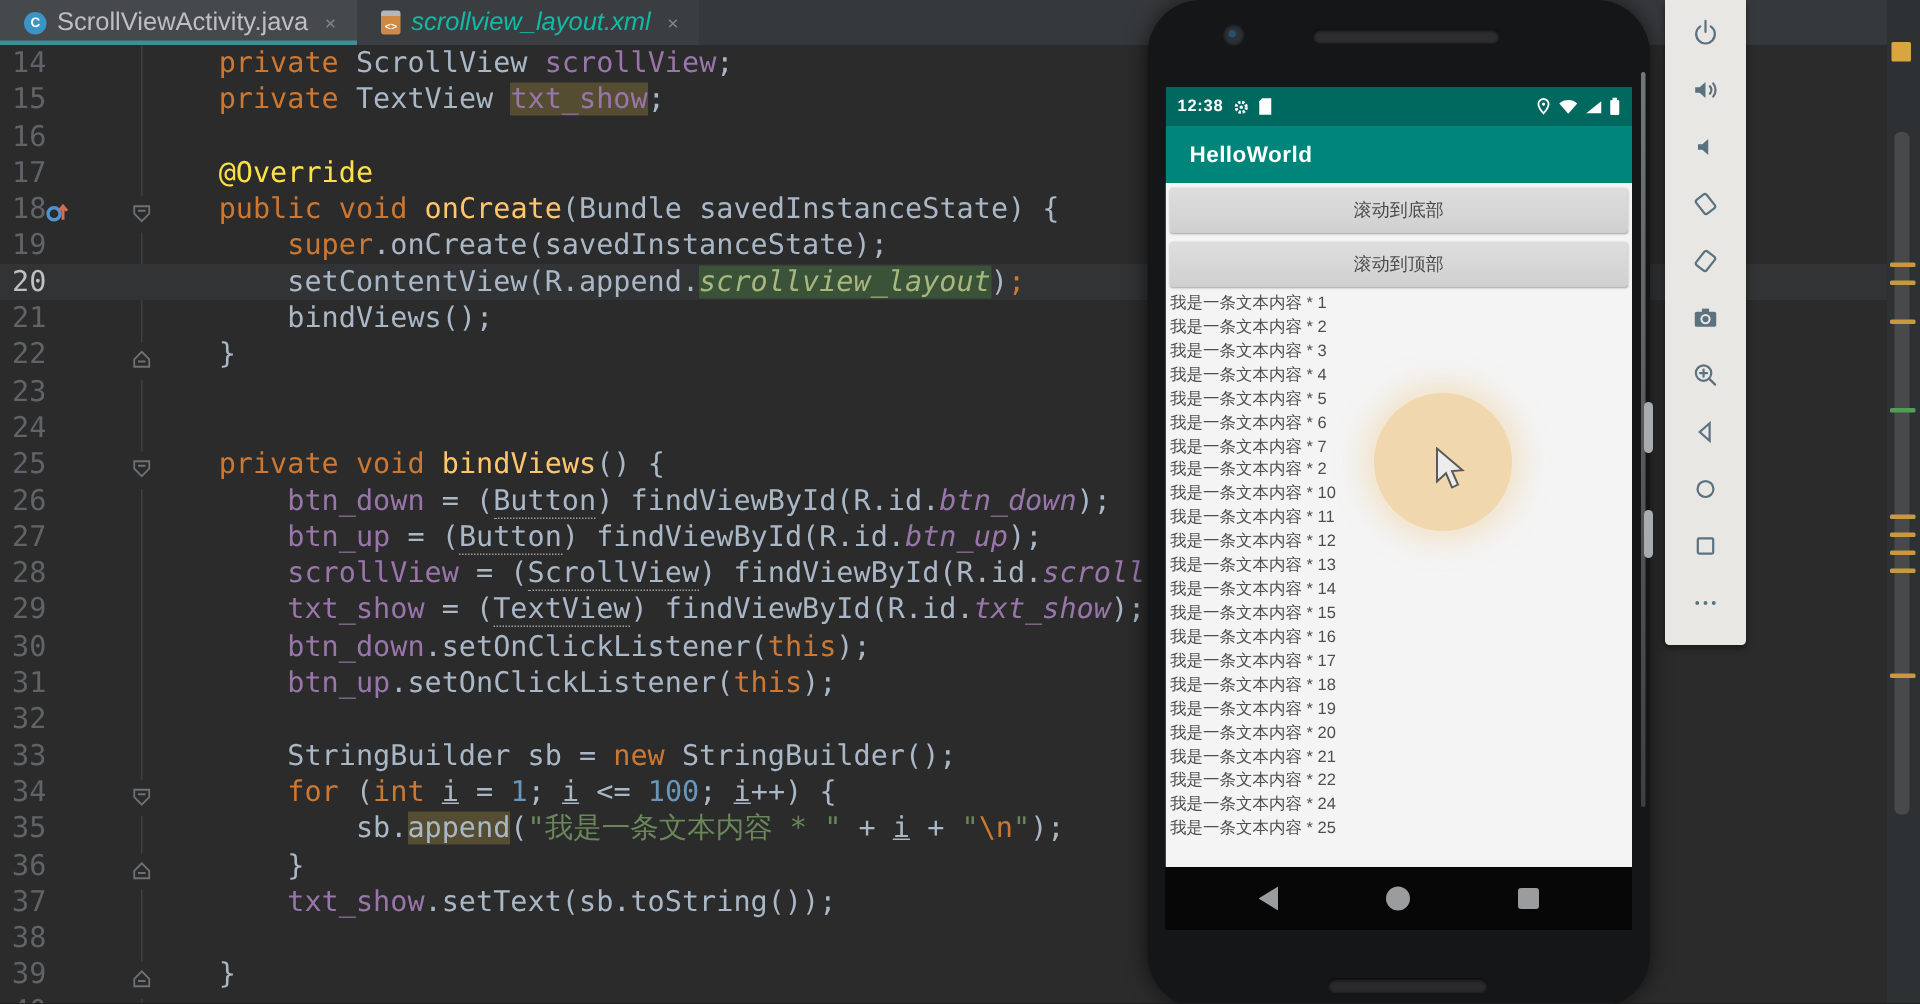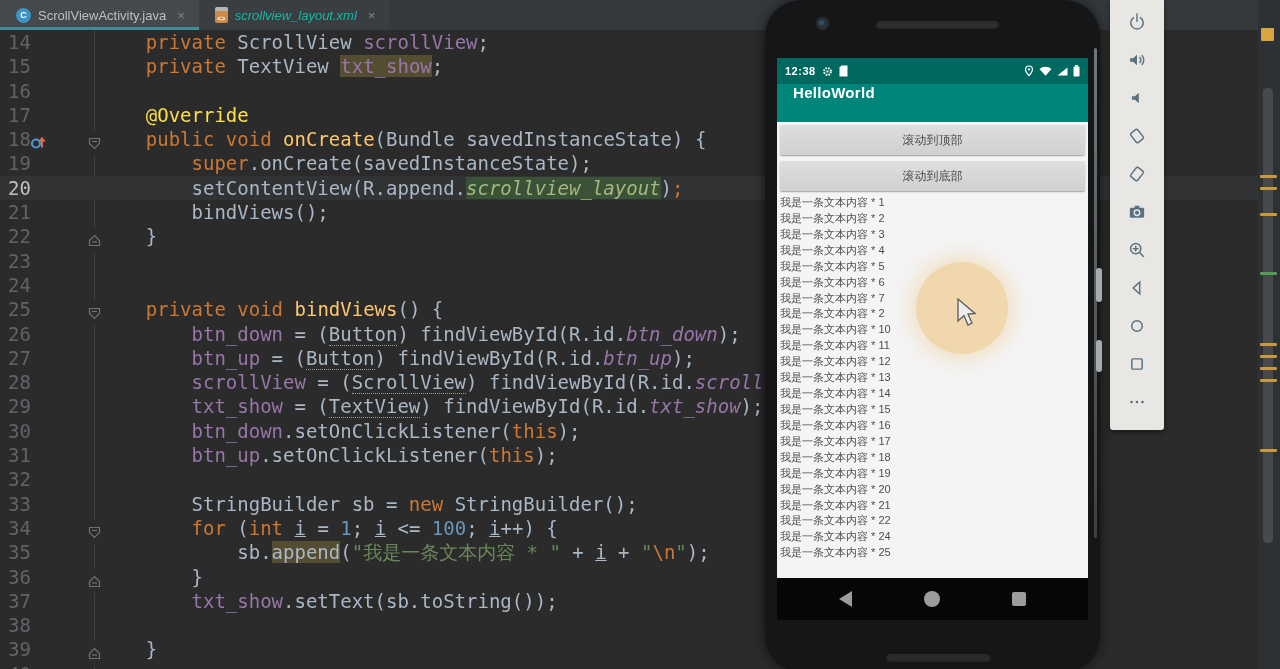--- a/index.html
+++ b/index.html
@@ -4,21 +4,21 @@
 <style>
   html,body{margin:0;padding:0;background:#1a1a1a;font-family:"Liberation Sans",sans-serif;}
   #screen{position:relative;width:1280px;height:669px;overflow:hidden;background:#2b2b2b;}
 
   
   .tabbar{position:absolute;top:0;left:0;width:1280px;height:30px;background:#36393b;display:flex;z-index:1;}
   .tab{position:relative;display:flex;align-items:center;gap:7px;padding:0 14px 0 16px;height:30px;box-sizing:border-box;}
   .tab.active{background:#46494c;}
   .tab.inactive{background:#3a3e41;}
   .tab.active::after{content:"";position:absolute;left:0;right:0;bottom:0;height:3px;background:#3f8d96;}
-  .tab-label{font-size:13px;color:#bdbfc1;}
+  .tab-label{font-size:17px;color:#bdbfc1;}
   .tab.inactive .tab-label{color:#14b8a6;font-style:italic;}
   .tab-close{color:#84878a;font-size:13px;margin-left:4px;cursor:default;}
   .ic-java{width:15px;height:15px;border-radius:50%;background:#3c93c5;color:#fff;font-size:9px;font-weight:bold;
            display:flex;align-items:center;justify-content:center;}
   .ic-xml{width:13px;height:16px;border-radius:2px;overflow:hidden;background:linear-gradient(#b3b8bb 0 4px,#d08845 4px 100%);
           color:#fff;font-size:7px;font-weight:bold;display:flex;align-items:flex-end;justify-content:center;padding-bottom:1px;box-sizing:border-box;}
 
   
   .editor{position:absolute;top:30px;left:0;width:1280px;height:639px;overflow:hidden;
           font-family:"DejaVu Sans Mono","DejaVu Sans",monospace;font-size:19px;}
@@ -62,21 +62,21 @@
   .speaker{position:absolute;left:110px;top:19px;width:125px;height:10px;border-radius:5px;background:#2e2e30;
            box-shadow:inset 0 1px 3px #000;}
   .bottom-spk{position:absolute;left:120px;top:652px;width:107px;height:10px;border-radius:5px;background:#2b2b2d;
               box-shadow:inset 0 1px 3px #000;}
 
   .pscreen{position:absolute;left:12px;top:58px;width:311px;height:562px;background:#000;display:flex;flex-direction:column;overflow:hidden;}
   .statusbar{height:26px;background:#00695f;display:flex;align-items:center;padding:0 8px;gap:6px;flex:none;}
   .time{color:#fff;font-size:11px;font-weight:bold;letter-spacing:.5px;}
   .sb-spacer{flex:1;}
   .sbic{display:inline-flex;align-items:center;}
-  .appbar{height:38px;background:#00857a;display:flex;align-items:flex-start;padding:0 16px;flex:none;}
+  .appbar{height:38px;background:#00857a;display:flex;align-items:center;padding:0 16px;flex:none;}
   .appbar span{color:#fff;font-size:15px;font-weight:bold;letter-spacing:.3px;}
   .pcontent{flex:1;background:#f4f4f4;display:flex;flex-direction:column;padding-top:3px;box-sizing:border-box;overflow:hidden;}
   .abtn{height:30px;margin:0 3px 6px 3px;background:linear-gradient(#dedede,#d0d0d0);border-radius:2px;
         box-shadow:0 1px 1.5px rgba(0,0,0,.35);display:flex;align-items:center;justify-content:center;
         color:#4a4a4a;font-size:12px;flex:none;}
   .plist{flex:1;overflow:hidden;padding-left:3px;margin-top:-2px;}
   .plist div{font-size:11px;line-height:15.92px;color:#4e4e4e;white-space:nowrap;}
   .navbar{height:42px;background:#070707;display:flex;align-items:center;justify-content:space-between;
           padding:0 62px;flex:none;}
   .nav-back{width:13px;height:16px;background:#9b9c9e;clip-path:polygon(100% 0,100% 100%,0 50%);}
@@ -369,22 +369,22 @@
                 <rect x="2" y="0" width="3" height="1.6" fill="#fff"></rect>
                 <rect x="0.5" y="1.6" width="6" height="10" rx="0.8" fill="#fff"></rect>
               </svg>
             </span>
           </span>
       </div>
       <div class="appbar">
         <span>HelloWorld</span>
       </div>
       <div class="pcontent">
+        <div class="abtn">滚动到底部</div>
         <div class="abtn">滚动到顶部</div>
-        <div class="abtn">滚动到底部</div>
         <div class="plist" id="phone-list">
             <div>我是一条文本内容 * 1</div>
             <div>我是一条文本内容 * 2</div>
             <div>我是一条文本内容 * 3</div>
             <div>我是一条文本内容 * 4</div>
             <div>我是一条文本内容 * 5</div>
             <div>我是一条文本内容 * 6</div>
             <div>我是一条文本内容 * 7</div>
             <div>我是一条文本内容 * 2</div>
             <div>我是一条文本内容 * 10</div>

